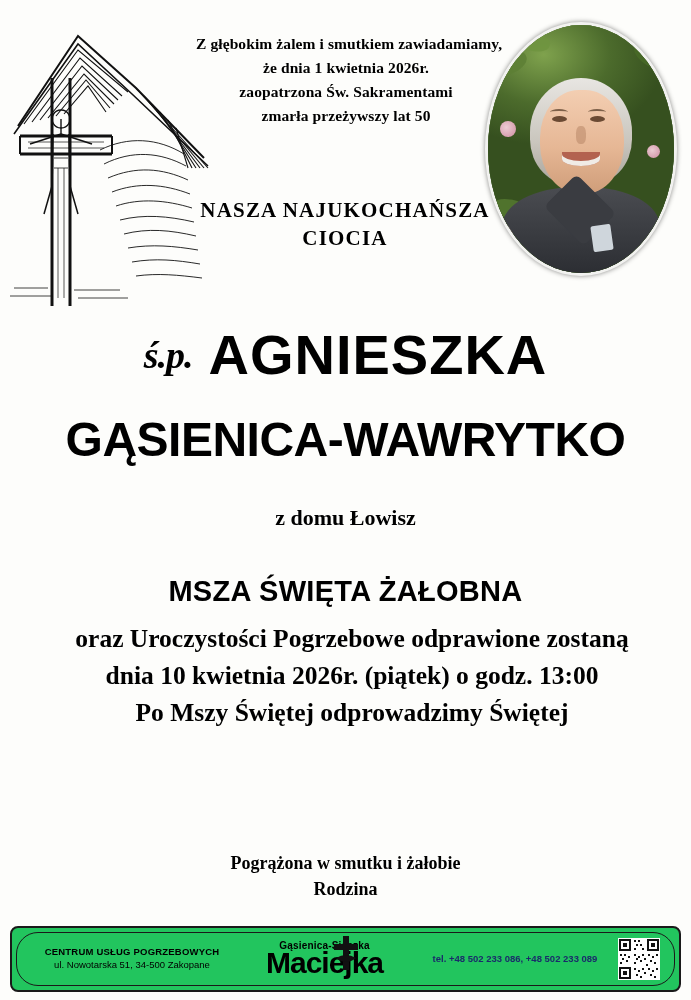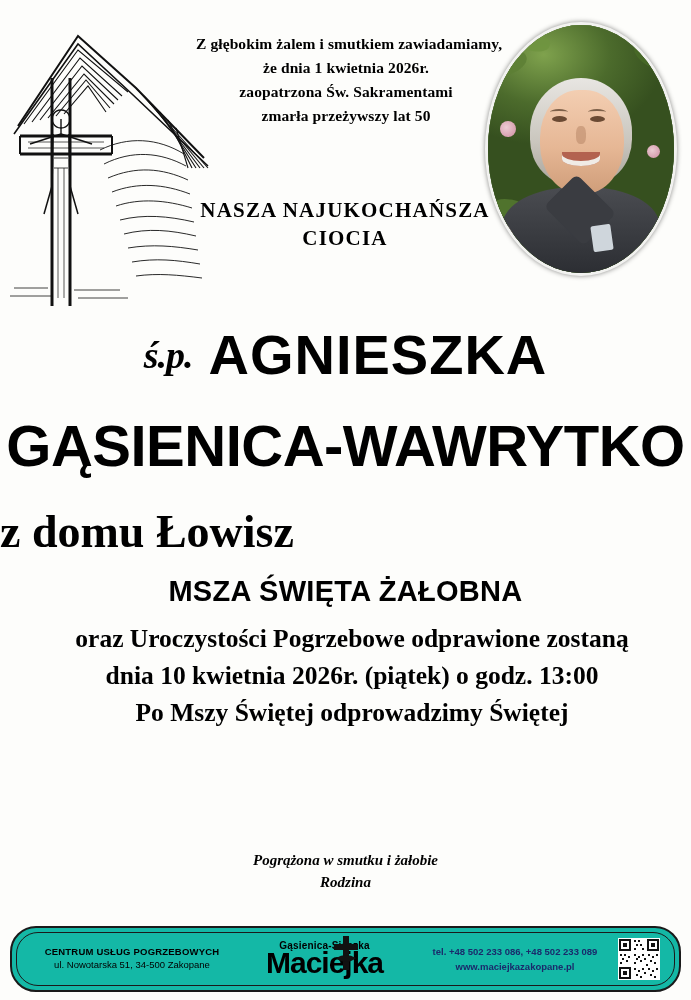--- a/index.html
+++ b/index.html
@@ -209,31 +209,32 @@
     margin-left: 16px;
     margin-top: 24px;
   }
   .surname {
     position: absolute;
     left: 0; right: 0;
     top: 412px;
     text-align: center;
     font-family: "Liberation Sans", sans-serif;
     font-weight: 700;
-    font-size: 58px;
+    font-size: 48px;
     letter-spacing: -0.5px;
     white-space: nowrap;
   }
   .maiden {
     position: absolute;
     left: 0; right: 0;
     top: 505px;
-    font-family: "Liberation Serif", serif;
-    font-weight: 700;
-    font-size: 46px;
+    text-align: center;
+    font-family: "Liberation Serif", serif;
+    font-weight: 700;
+    font-size: 22px;
   }
 
   
   .mass-title {
     position: absolute;
     left: 0; right: 0;
     top: 575px;
     text-align: center;
     font-family: "Liberation Sans", sans-serif;
     font-weight: 700;
@@ -253,35 +254,34 @@
   }
   .details div { white-space: nowrap; }
 
   .closing {
     position: absolute;
     left: 0; right: 0;
     top: 850px;
     text-align: center;
     font-family: "Liberation Serif", serif;
     font-weight: 600;
-    font-size: 15px;
+    font-size: 18px;
     line-height: 1.45;
-    font-style: italic;
   }
 
   
   .footer {
     position: absolute;
     left: 10px;
     right: 10px;
     bottom: 8px;
     height: 66px;
     border: 2px solid #1a1a1a;
-    border-radius: 26px;
-    background: #14b8a6;
+    border-radius: 8px;
+    background: #22c55e;
     box-sizing: border-box;
   }
   .footer-inner {
     position: absolute;
     inset: 4px;
     border: 1px solid #1a1a1a;
     border-radius: 22px;
     display: flex;
     align-items: center;
     box-sizing: border-box;
@@ -475,21 +475,20 @@
             <rect x="1" y="8" width="24" height="6" fill="#111"></rect>
             <path d="M3 22 q10 -6 20 0 q-10 8 -20 0 z" fill="#111"></path>
           </svg>
         </div>
         <div class="small">Gąsienica-Sieczka</div>
         <div class="big">Maciejka</div>
       </div>
 
       <div class="f-right">
         <div>tel. +48 502 233 086, +48 502 233 089</div>
-        <div class="web">www.maciejkazakopane.pl</div>
       </div>
 
       <div class="qr">
         <svg width="42" height="42" viewBox="0 0 42 42" xmlns="http://www.w3.org/2000/svg">
           <rect width="42" height="42" fill="#fff"></rect>
           <g fill="#111">
             <rect x="1" y="1" width="12" height="12"></rect>
               <rect x="3" y="3" width="8" height="8" fill="#fff"></rect>
               <rect x="5" y="5" width="4" height="4"></rect>
             <rect x="29" y="1" width="12" height="12"></rect>

